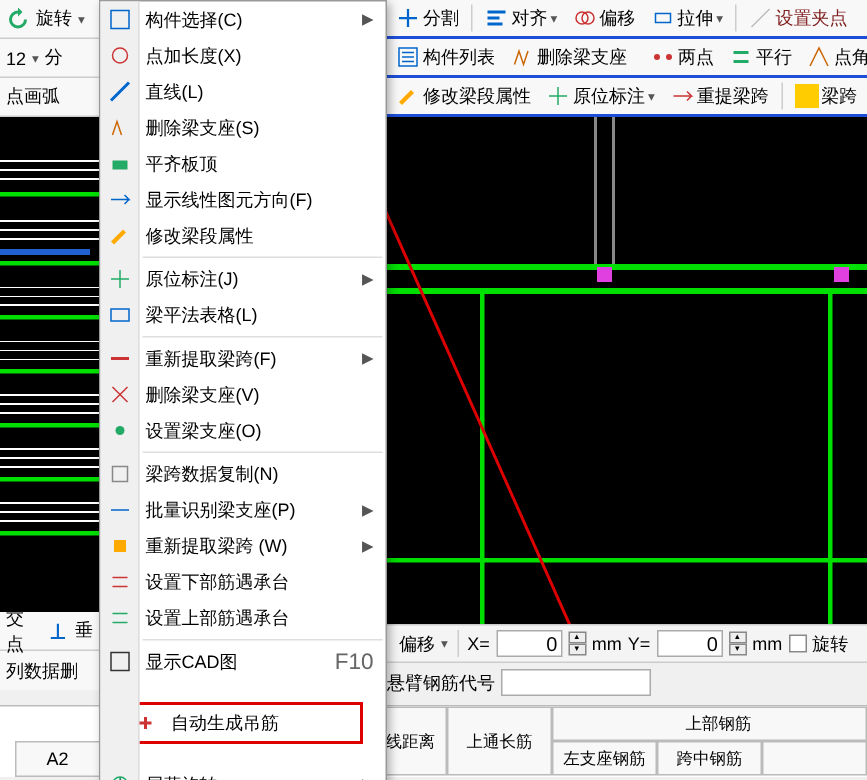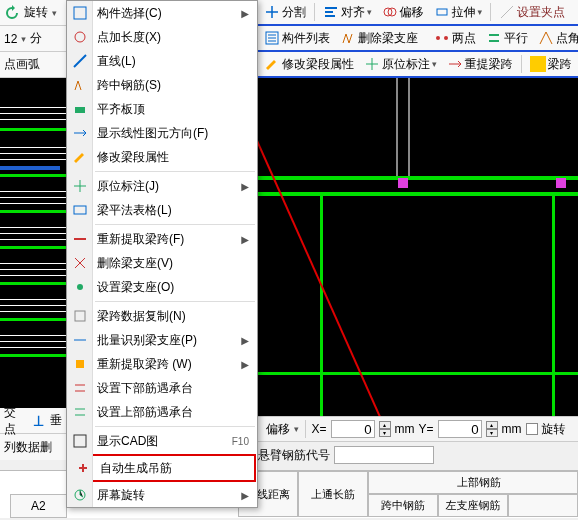--- a/index.html
+++ b/index.html
@@ -10,23 +10,23 @@
   .sep { width: 1px; height: 18px; background: #ccc; margin: 0 2px; }
   .ico { width: 16px; height: 16px; display: inline-block; }
   .dd { font-size: 9px; color: #555; }
   
   .context-menu { position: absolute; left: 66px; top: 0; width: 192px; background: #fff; border: 1px solid #999; box-shadow: 2px 2px 6px rgba(0,0,0,0.3); z-index: 100; }
   .menu-strip { position: absolute; left: 0; top: 0; bottom: 0; width: 26px; background: #f0f0f0; border-right: 1px solid #ddd; }
   .menu-item { position: relative; display: flex; align-items: center; height: 24px; padding-left: 30px; padding-right: 8px; cursor: pointer; }
   .menu-item .mico { position: absolute; left: 5px; width: 16px; height: 16px; }
   .menu-item .lbl { flex: 1; }
   .menu-item .arrow { font-size: 10px; color: #555; }
-  .menu-item .sc { color: #666; font-size: 10px; }
+  .menu-item .sc { color: #666; font-size: 15px; }
   .menu-sep { height: 1px; background: #ddd; margin: 2px 2px 2px 28px; }
-  .highlight-box { border: 2px solid #d00; margin: 1px; }
+  .highlight-box { border: 2px solid #d00; margin: 15px; }
   
   .canvas-area { position: absolute; left: 0; top: 78px; right: 0; height: 338px; background: #000; overflow: hidden; }
   .hatch { position: absolute; background: repeating-linear-gradient(0deg, #fff 0 1px, transparent 1px 6px); }
   .gbar { position: absolute; background: #00e000; height: 3px; }
   .gbarv { position: absolute; background: #00e000; width: 3px; }
   .magenta { position: absolute; width: 10px; height: 10px; background: #e040e0; }
   .gray-vert { position: absolute; width: 2px; background: #888; }
   .redline { position: absolute; background: #d00; transform-origin: top left; }
   .blue-seg { position: absolute; background: #2060d0; height: 4px; }
   
@@ -192,21 +192,21 @@
       <div class="menu-item">
         <span class="mico"><svg viewBox="0 0 16 16">
             <path d="M2 14L14 2" stroke="#06c" stroke-width="2"></path>
           </svg></span>
         <span class="lbl">直线(L)</span>
       </div>
       <div class="menu-item">
         <span class="mico"><svg viewBox="0 0 16 16">
             <path d="M3 13l3-9 3 9" stroke="#c60" fill="none"></path>
           </svg></span>
-        <span class="lbl">跨中钢筋(S)</span>
+        <span class="lbl">删除梁支座(S)</span>
       </div>
       <div class="menu-item">
         <span class="mico"><svg viewBox="0 0 16 16">
             <rect x="3" y="6" width="10" height="6" fill="#2a6"></rect>
           </svg></span>
         <span class="lbl">平齐板顶</span>
       </div>
       <div class="menu-item">
         <span class="mico"><svg viewBox="0 0 16 16">
             <path d="M2 8h12l-3-3m3 3l-3 3" stroke="#06c" fill="none"></path>
@@ -390,18 +390,18 @@
 
 <div class="table-header">
   <div class="th-left">
     <div class="a2">A2</div>
   </div>
   <div class="th-right">
     <div class="th-grid">
       <div class="th-cell" style="grid-row:1/3;display:flex;align-items:center;justify-content:center">边线距离</div>
       <div class="th-cell" style="grid-row:1/3;display:flex;align-items:center;justify-content:center">上通长筋</div>
       <div class="th-cell th-span">上部钢筋</div>
+      <div class="th-cell">左支座钢筋</div>
       <div class="th-cell">跨中钢筋</div>
-      <div class="th-cell">左支座钢筋</div>
       <div class="th-cell"></div>
     </div>
   </div>
 </div>
 
 </body></html>

